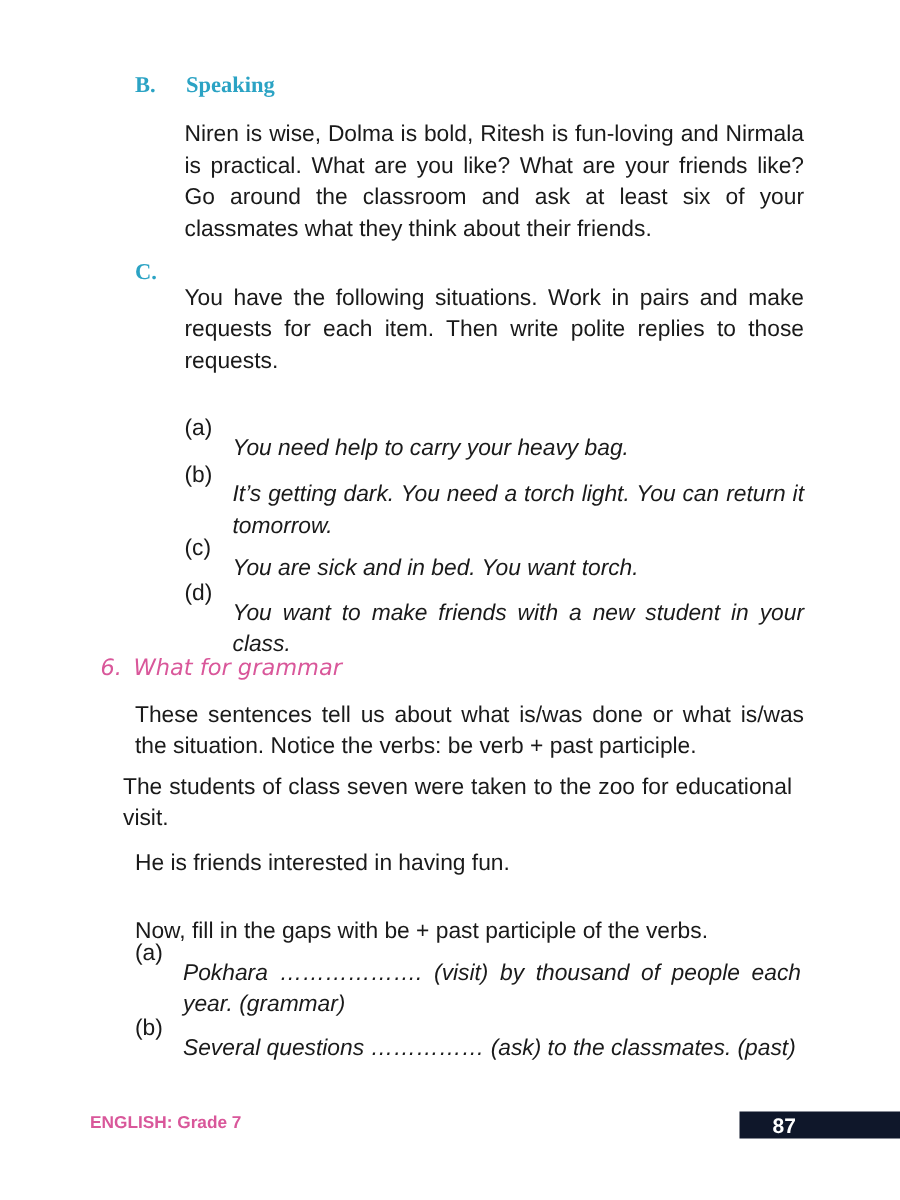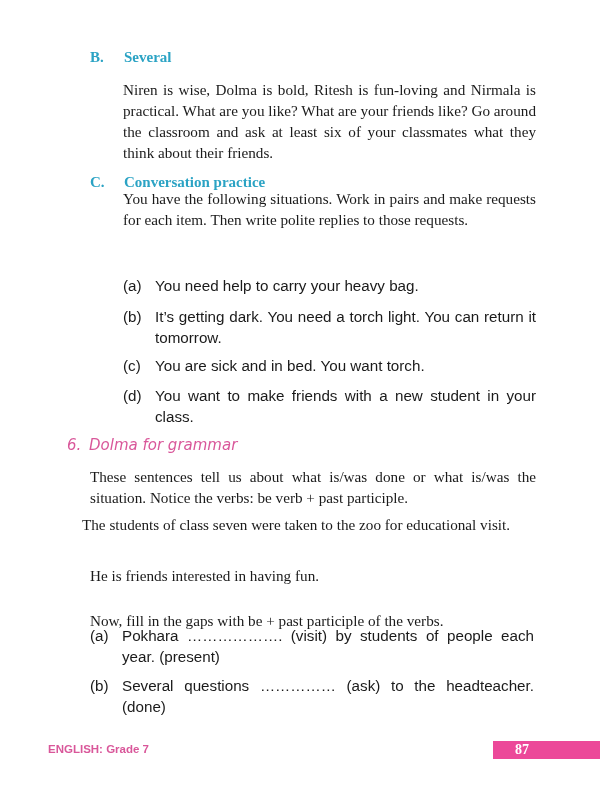--- a/index.html
+++ b/index.html
@@ -1,56 +1,55 @@
 <!DOCTYPE html>
 <html><head>
 <meta charset="utf-8">
 <style>
   html, body { margin: 0; padding: 0; }
   body {
     width: 600px; height: 800px; background: #ffffff; position: relative; overflow: hidden;
     font-family: "Liberation Sans", sans-serif; color: #1a1a1a;
   }
-  .abs { position: absolute; font-family: Liberation Serif, serif; }
+  .abs { position: absolute; }
   .heading {
     font-family: "Liberation Serif", serif; font-weight: bold; color: #2ba3c4; font-size: 15px;
   }
   .heading .letter { position: absolute; left: 0; }
   .heading .title { position: absolute; left: 34px; white-space: nowrap; }
   .para {
     font-size: 15.2px; line-height: 21px; text-align: justify; text-align-last: left;
   }
   .item { position: absolute; font-size: 15.2px; line-height: 21px; }
   .item .lbl { position: absolute; left: 0; top: 0; }
-  .item .txt { position: absolute; left: 32px; top: 0; text-align: justify; }
+  .item .txt { position: absolute; left: 32px; top: 13px; text-align: justify; font-style: italic; }
   .grammar-heading {
     font-family: "DejaVu Sans", sans-serif; font-style: italic; color: #d9579a; font-size: 15px; font-weight: normal;
   }
   .grammar-heading .num { position: absolute; left: 0; }
   .grammar-heading .title { position: absolute; left: 22px; white-space: nowrap; }
   .footer-left {
     font-family: "Liberation Sans", sans-serif; font-weight: bold; color: #d9579a; font-size: 11.5px;
   }
   .page-bar {
-    background: #ec4899; color: #ffffff; font-weight: bold; font-size: 14px;
+    background: #0f172a; color: #ffffff; font-weight: bold; font-size: 14px;
     font-family: "Liberation Sans", sans-serif;
   }
 </style>
 </head>
 <body>
 
 <div class="abs heading" style="left:90px; top:49px; width:300px; height:20px;">
   <span class="letter">B.</span>
-  <span class="title">Several</span>
+  <span class="title">Speaking</span>
 </div>
 <div class="abs para" style="left:123px; top:79px; width:413px;">Niren is wise, Dolma is bold, Ritesh is fun-loving and Nirmala is practical. What are you like? What are your friends like? Go around the classroom and ask at least six of your classmates what they think about their friends.</div>
 
 <div class="abs heading" style="left:90px; top:174px; width:300px; height:20px;">
   <span class="letter">C.</span>
-  <span class="title">Conversation practice</span>
 </div>
 <div class="abs para" style="left:123px; top:188px; width:413px;">You have the following situations. Work in pairs and make requests for each item. Then write polite replies to those requests.</div>
 
 <div class="item" style="left:123px; top:275px; width:413px; height:21px;">
   <span class="lbl">(a)</span>
   <span class="txt" style="width:381px;">You need help to carry your heavy bag.</span>
 </div>
 <div class="item" style="left:123px; top:306px; width:413px; height:42px;">
   <span class="lbl">(b)</span>
   <span class="txt" style="width:381px;">It’s getting dark. You need a torch light. You can return it tomorrow.</span>
@@ -59,33 +58,33 @@
   <span class="lbl">(c)</span>
   <span class="txt" style="width:381px;">You are sick and in bed. You want torch.</span>
 </div>
 <div class="item" style="left:123px; top:385px; width:413px; height:42px;">
   <span class="lbl">(d)</span>
   <span class="txt" style="width:381px;">You want to make friends with a new student in your class.</span>
 </div>
 
 <div class="abs grammar-heading" style="left:67px; top:436px; width:300px; height:20px;">
   <span class="num">6.</span>
-  <span class="title">Dolma for grammar</span>
+  <span class="title">What for grammar</span>
 </div>
 
 <div class="abs para" style="left:90px; top:466px; width:446px;">These sentences tell us about what is/was done or what is/was the situation. Notice the verbs: be verb + past participle.</div>
 <div class="abs para" style="left:82px; top:514px; width:446px;">The students of class seven were taken to the zoo for educational visit.</div>
 <div class="abs para" style="left:90px; top:565px; width:446px;">He is friends interested in having fun.</div>
 <div class="abs para" style="left:90px; top:610px; width:446px;">Now, fill in the gaps with be + past participle of the verbs.</div>
 
 <div class="item" style="left:90px; top:625px; width:446px; height:42px;">
   <span class="lbl">(a)</span>
-  <span class="txt" style="width:412px;">Pokhara ………………. (visit) by students of people each year. (present)</span>
+  <span class="txt" style="width:412px;">Pokhara ………………. (visit) by thousand of people each year. (grammar)</span>
 </div>
 <div class="item" style="left:90px; top:675px; width:446px; height:42px;">
   <span class="lbl">(b)</span>
-  <span class="txt" style="width:412px;">Several questions …………… (ask) to the headteacher. (done)</span>
+  <span class="txt" style="width:412px;">Several questions …………… (ask) to the classmates. (past)</span>
 </div>
 
-<div class="abs footer-left" style="left:48px; top:743px;">ENGLISH: Grade 7</div>
+<div class="abs footer-left" style="left:60px; top:743px;">ENGLISH: Grade 7</div>
 <div class="abs page-bar" style="left:493px; top:741px; width:107px; height:18px;">
   <span class="abs" style="left:22px; top:1px;">87</span>
 </div>
 
 </body></html>

